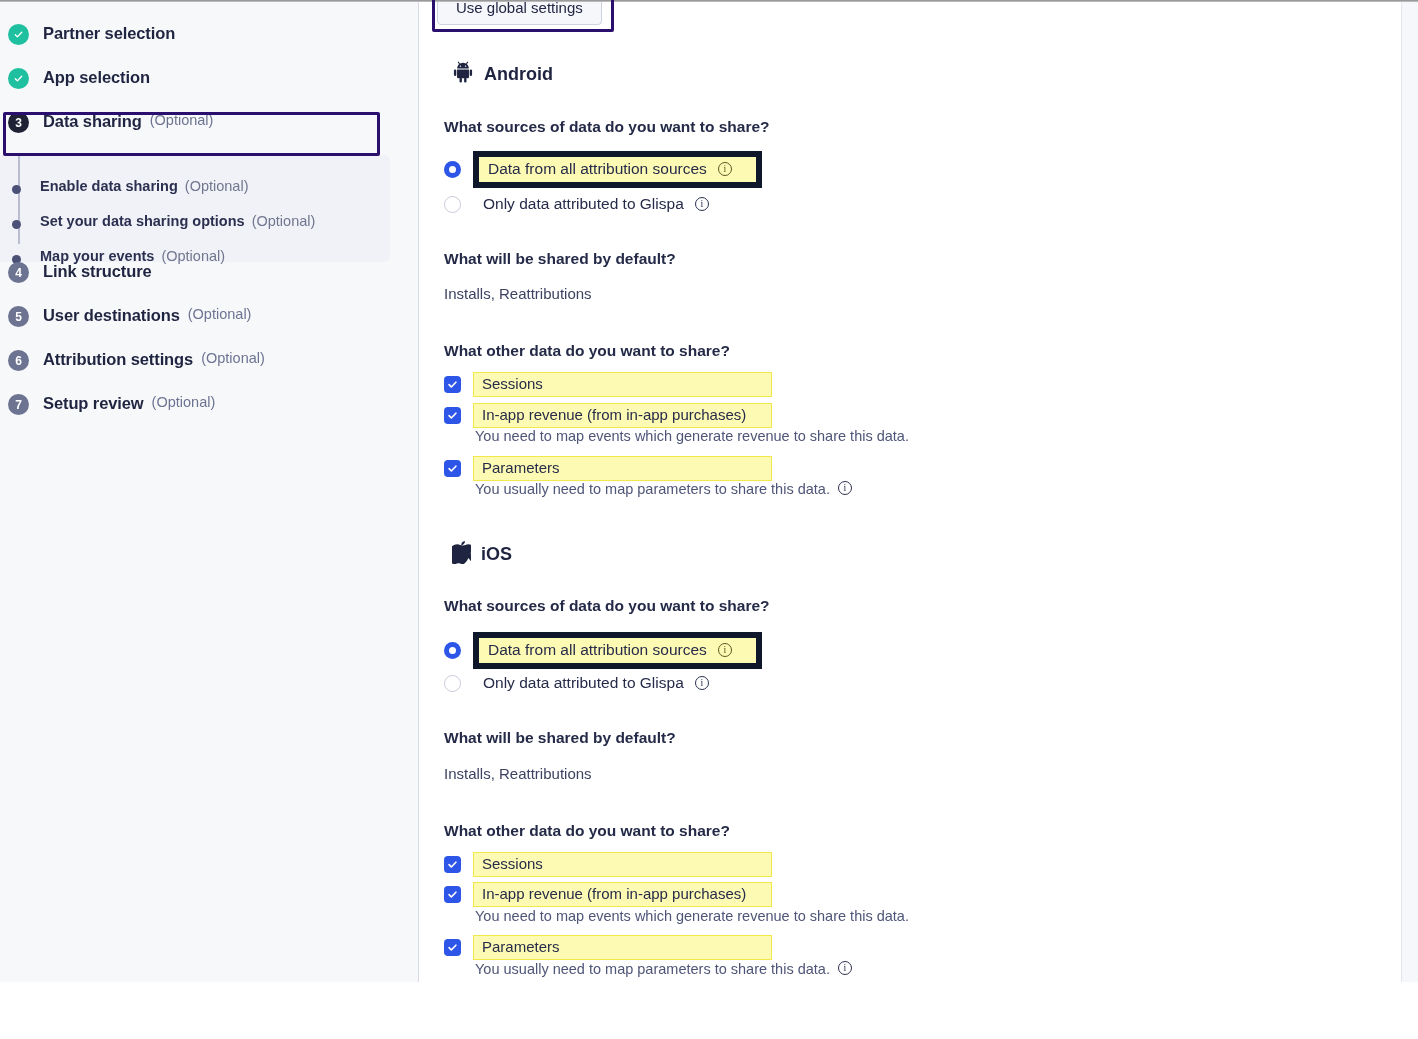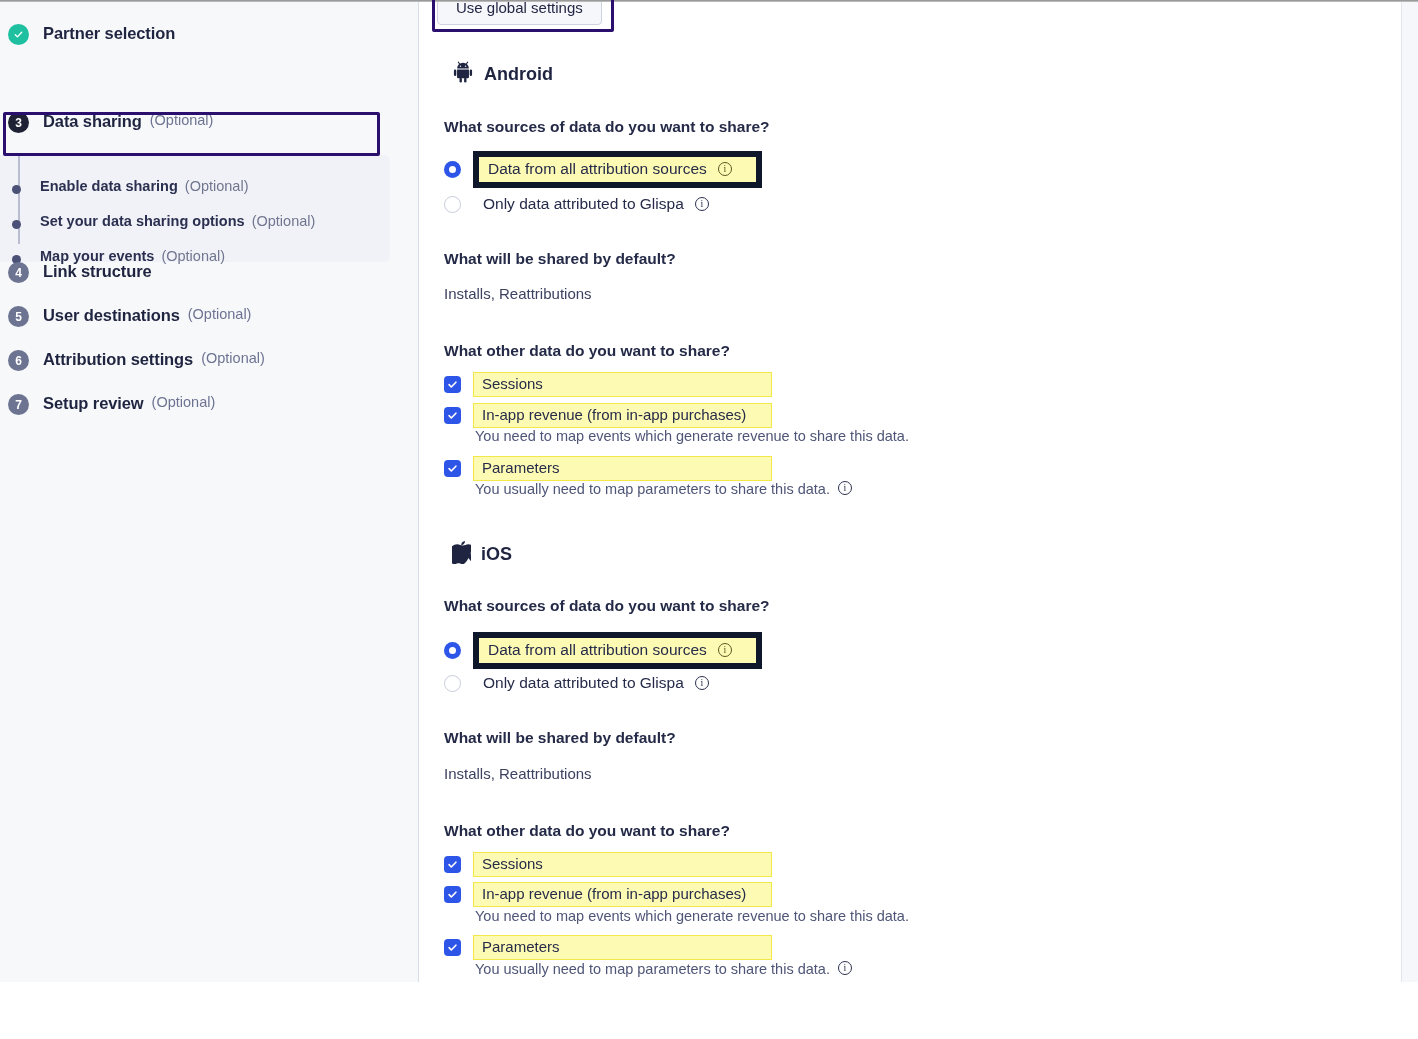--- a/index.html
+++ b/index.html
@@ -224,20 +224,29 @@
     <div class="step" style="top:22px">
       <span class="step-num done">
         <svg class="check-glyph" viewBox="0 0 12 12">
             <path d="M2.5 6.3 L4.8 8.6 L9.5 3.6" fill="none" stroke="#ffffff" stroke-width="1.5" stroke-linecap="round" stroke-linejoin="round"></path>
           </svg>
       </span>
       <span class="step-title">Partner selection</span>
       <span class="step-opt"></span>
     </div>
 
+    <div class="step" style="top:66px">
+      <span class="step-num done">
+        <svg class="check-glyph" viewBox="0 0 12 12">
+            <path d="M2.5 6.3 L4.8 8.6 L9.5 3.6" fill="none" stroke="#ffffff" stroke-width="1.5" stroke-linecap="round" stroke-linejoin="round"></path>
+          </svg>
+      </span>
+      <span class="step-title">App selection</span>
+      <span class="step-opt"></span>
+    </div>
 
     <div class="step" style="top:110px">
       <span class="step-num current">3</span>
       <span class="step-title">Data sharing</span>
       <span class="step-opt">(Optional)</span>
     </div>
     <div class="focus-ring" style="left:3px; top:110px; width:377px; height:44px;"></div>
 
     <div class="substep" style="top:157px">
       <span class="substep-dot"></span>

